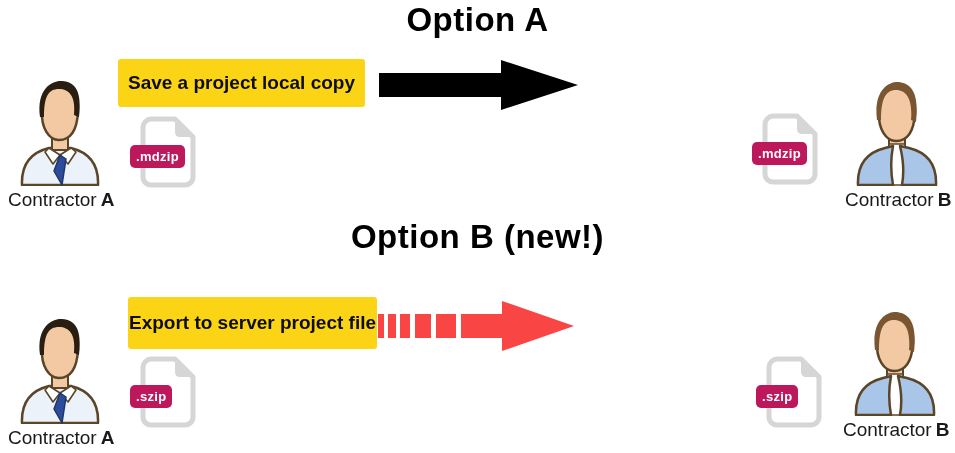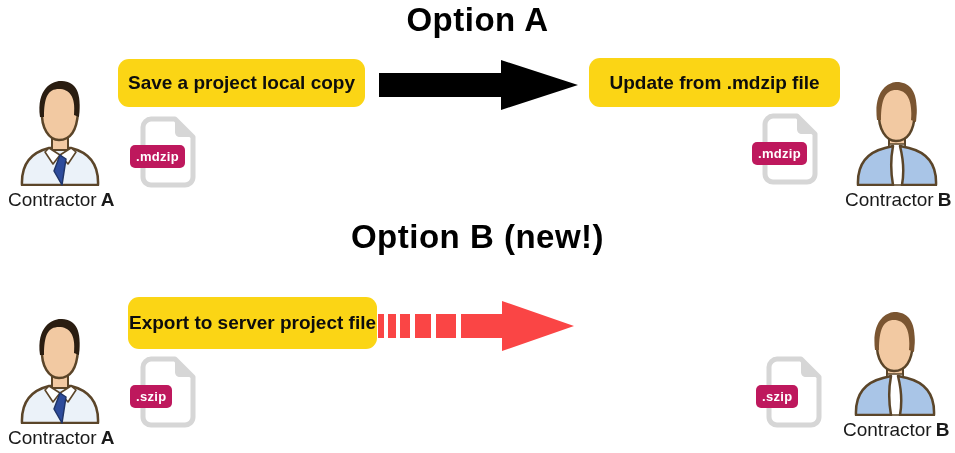--- a/index.html
+++ b/index.html
@@ -5,21 +5,21 @@
   html,body { margin:0; padding:0; background:#fff; }
   .canvas {
     position:relative; width:955px; height:444px; background:#ffffff;
     font-family:"Liberation Sans", sans-serif; overflow:hidden;
   }
   .title {
     position:absolute; left:0; width:100%; text-align:center; margin:0;
     font-size:33px; font-weight:bold; color:#000; letter-spacing:0.5px;
   }
   .step-box {
-    position:absolute; background:#FBD515; border-radius:11px;
+    position:absolute; background:#FBD515; border-radius:3px;
     display:flex; align-items:center; justify-content:center;
     font-weight:bold; font-size:19px; color:#0d0d0d; text-align:center;
   }
   .arrow { position:absolute; }
   .person { position:absolute; text-align:center; }
   .person svg { display:block; margin:0 auto; }
   .plabel { font-size:19px; color:#1a1a1a; margin-top:3px; white-space:nowrap; }
   .plabel b { margin-left:4px; }
   .file { position:absolute; width:72px; height:76px; }
   .file svg { position:absolute; left:10px; top:0; }
@@ -48,21 +48,20 @@
     </svg>
     <div class="plabel"><span>Contractor</span><b>A</b></div>
   </div>
 
   <div class="step-box" style="left:118px; top:59px; width:247px; height:48px;">Save a project local copy</div>
 
   <svg class="arrow" style="left:379px; top:58px;" width="202" height="54" viewBox="0 0 202 54">
     <polygon points="0,15 122,15 122,2 199,27 122,52 122,39 0,39" fill="#000000"></polygon>
   </svg>
 
-  <div class="step-box" style="left:589px; top:58px; width:251px; height:49px;">Update from .mdzip file</div>
 
   <div class="file" style="left:130px; top:116px;">
     <svg width="56" height="72" viewBox="0 0 56 72">
       <path d="M11 3 H35 L53 21 V61 C53 66 49 69 45 69 H11 C7 69 3 66 3 61 V11 C3 7 7 3 11 3 Z" fill="#ffffff" stroke="#D6D6D6" stroke-width="5" stroke-linejoin="round"></path>
       <path d="M35 3 L53 21 H40 C37 21 35 19 35 16 Z" fill="#D6D6D6"></path>
     </svg>
     <div class="badge">.mdzip</div>
   </div>
 
   <div class="file" style="left:752px; top:113px;">

